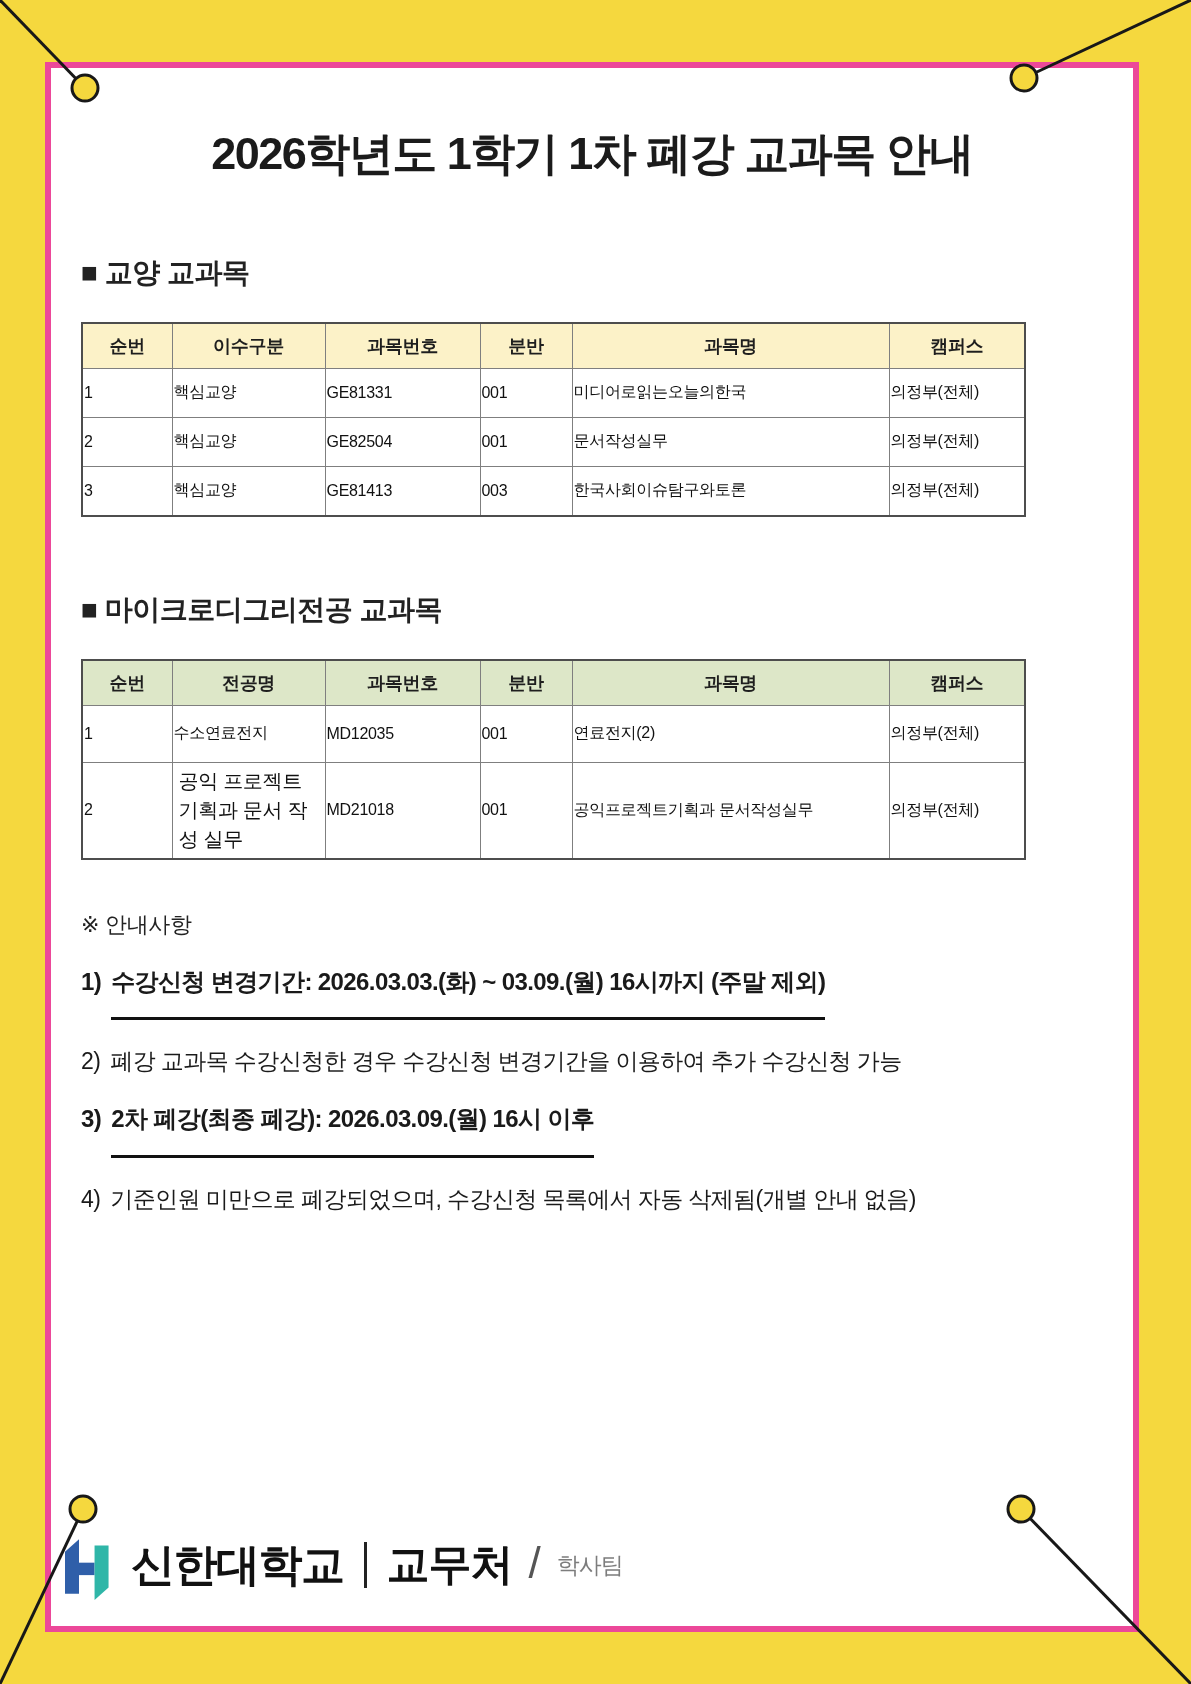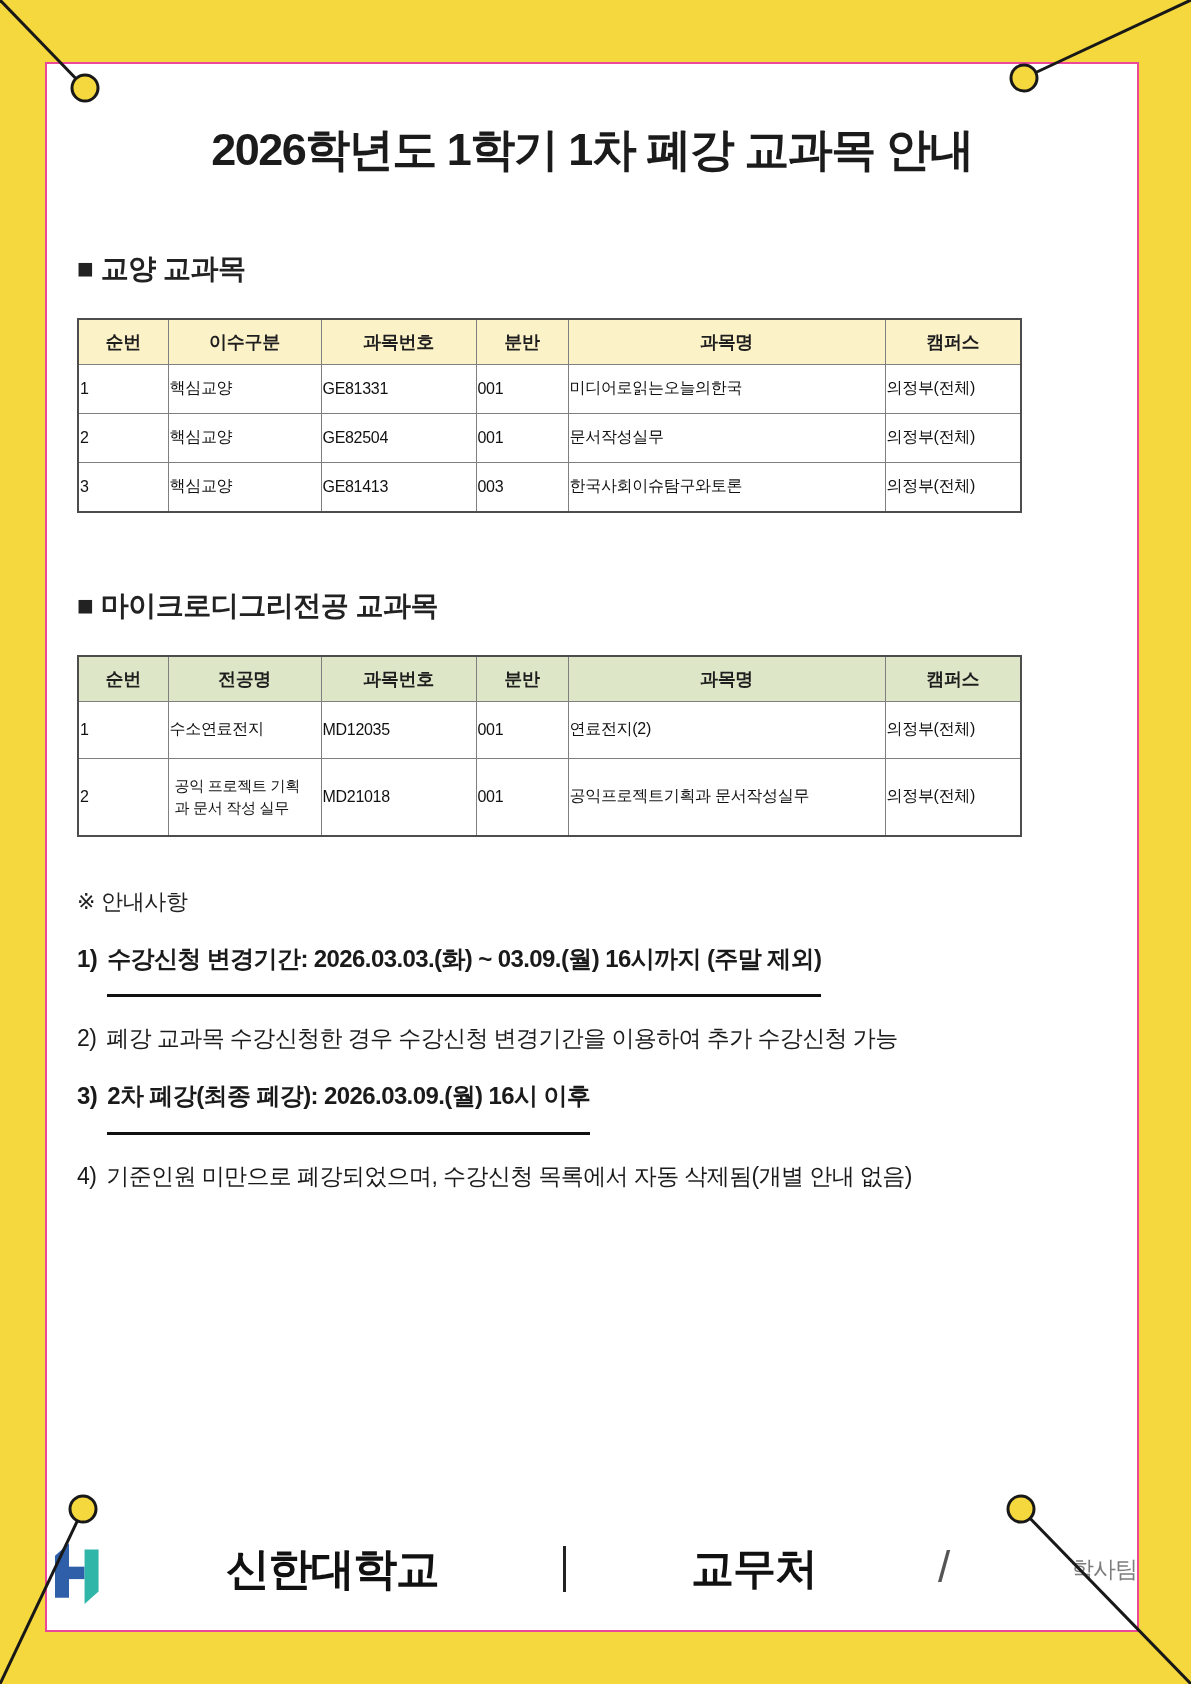--- a/index.html
+++ b/index.html
@@ -4,21 +4,21 @@
 <style>
   html,body{margin:0;padding:0;}
   body{
     width:1191px;height:1684px;position:relative;overflow:hidden;
     background:#F5D83E;
     font-family:"Liberation Sans","DejaVu Sans",sans-serif;
     color:#1a1a1a;
   }
   .paper{
     position:absolute;left:45px;top:62px;width:1094px;height:1570px;
-    background:#ffffff;border:2px solid #ec4899;box-sizing:border-box;
+    background:#ffffff;border:6px solid #ec4899;box-sizing:border-box;
     padding:0 30px;
   }
   .corner-svg{position:absolute;left:0;top:0;width:1191px;height:1684px;pointer-events:none;z-index:5;}
   .title{
     margin-top:60px;text-align:center;font-size:45px;font-weight:900;
     letter-spacing:-1.5px;color:#1b1b1b;line-height:1.15;
   }
   .section-heading{
     margin-top:74px;font-size:28px;font-weight:700;letter-spacing:-0.5px;color:#222;
   }
@@ -32,29 +32,29 @@
   th,td{
     border:1.5px solid #7f7f7f;vertical-align:middle;
     letter-spacing:-0.3px;
   }
   th{font-size:18px;font-weight:700;height:42px;color:#1e1e1e;}
   .t1 th{background:#FCF2C8;}
   .t2 th{background:#DDE7C8;}
   td{font-size:16px;font-weight:400;height:46px;background:#fff;color:#111;}
   .t2 td{height:54px;}
   .t2 tr.tall td{height:74px;}
-  .t2 td.wrap{font-size:15px;line-height:1.45;padding:4px 6px;box-sizing:border-box;}
+  .t2 td.wrap{font-size:20px;line-height:1.45;padding:4px 6px;box-sizing:border-box;}
   .notes-heading{margin-top:50px;font-size:22px;font-weight:500;letter-spacing:-0.3px;color:#222;}
   .note{margin-top:26px;font-size:23px;line-height:1.35;letter-spacing:-0.6px;display:flex;gap:10px;align-items:baseline;}
   .note .no{flex:0 0 auto;}
   .note.em{font-weight:800;font-size:24px;}
   .note.em .txt{border-bottom:3px solid #111;padding-bottom:19px;}
   .footer{
     position:absolute;left:0;right:0;bottom:26px;
-    display:flex;align-items:center;justify-content:space-between;gap:16px;
+    display:flex;align-items:center;justify-content:flex-start;gap:16px;padding-left:6px;
   }
   .uni-name{font-size:44px;font-weight:900;letter-spacing:-1.5px;color:#111;}
   .f-divider{width:3px;height:46px;background:#222;margin:0 4px;}
   .dept-name{font-size:43px;font-weight:800;letter-spacing:-1px;color:#111;}
   .f-slash{font-size:44px;font-weight:300;color:#555;transform:translateY(-2px);}
   .team-name{font-size:23px;font-weight:400;letter-spacing:-1px;color:#7d7d7d;}
   .logo-mark{width:58px;height:70px;flex:0 0 auto;}
 </style>
 </head>
 <body>

